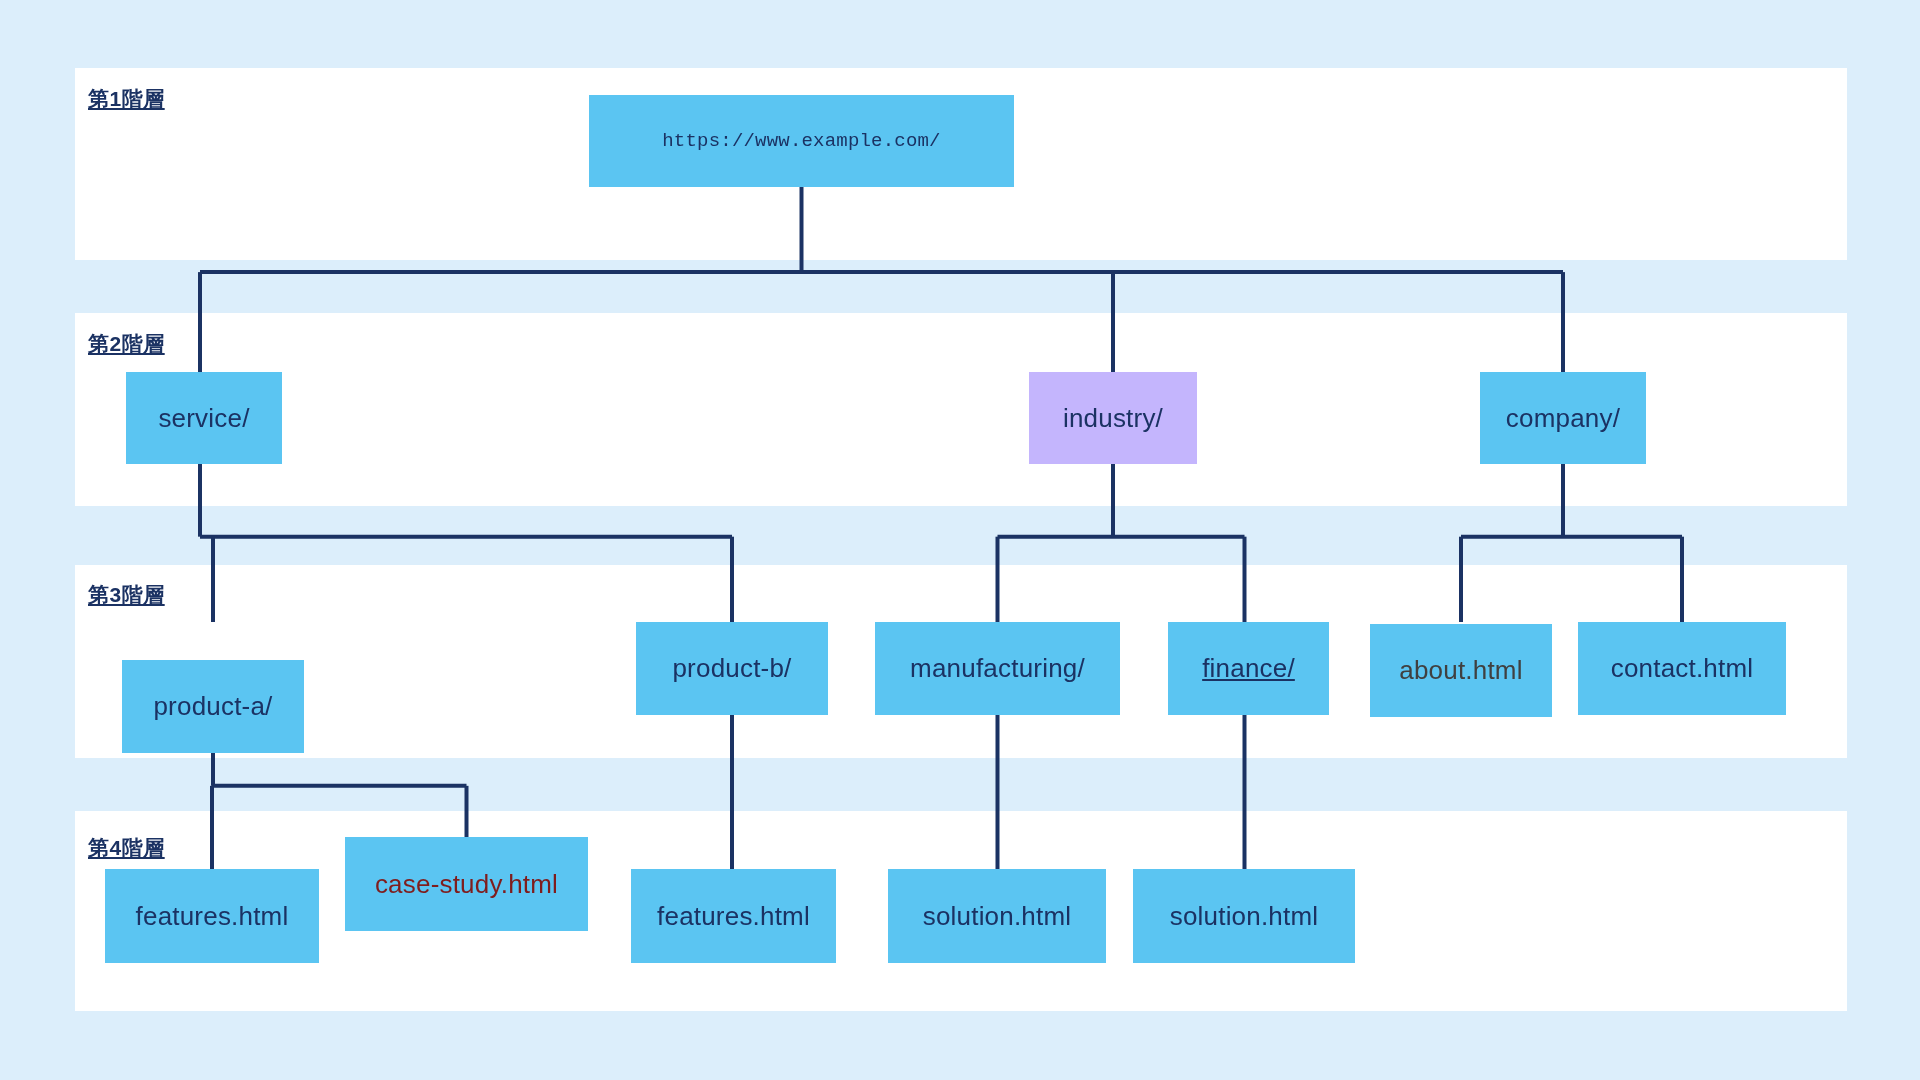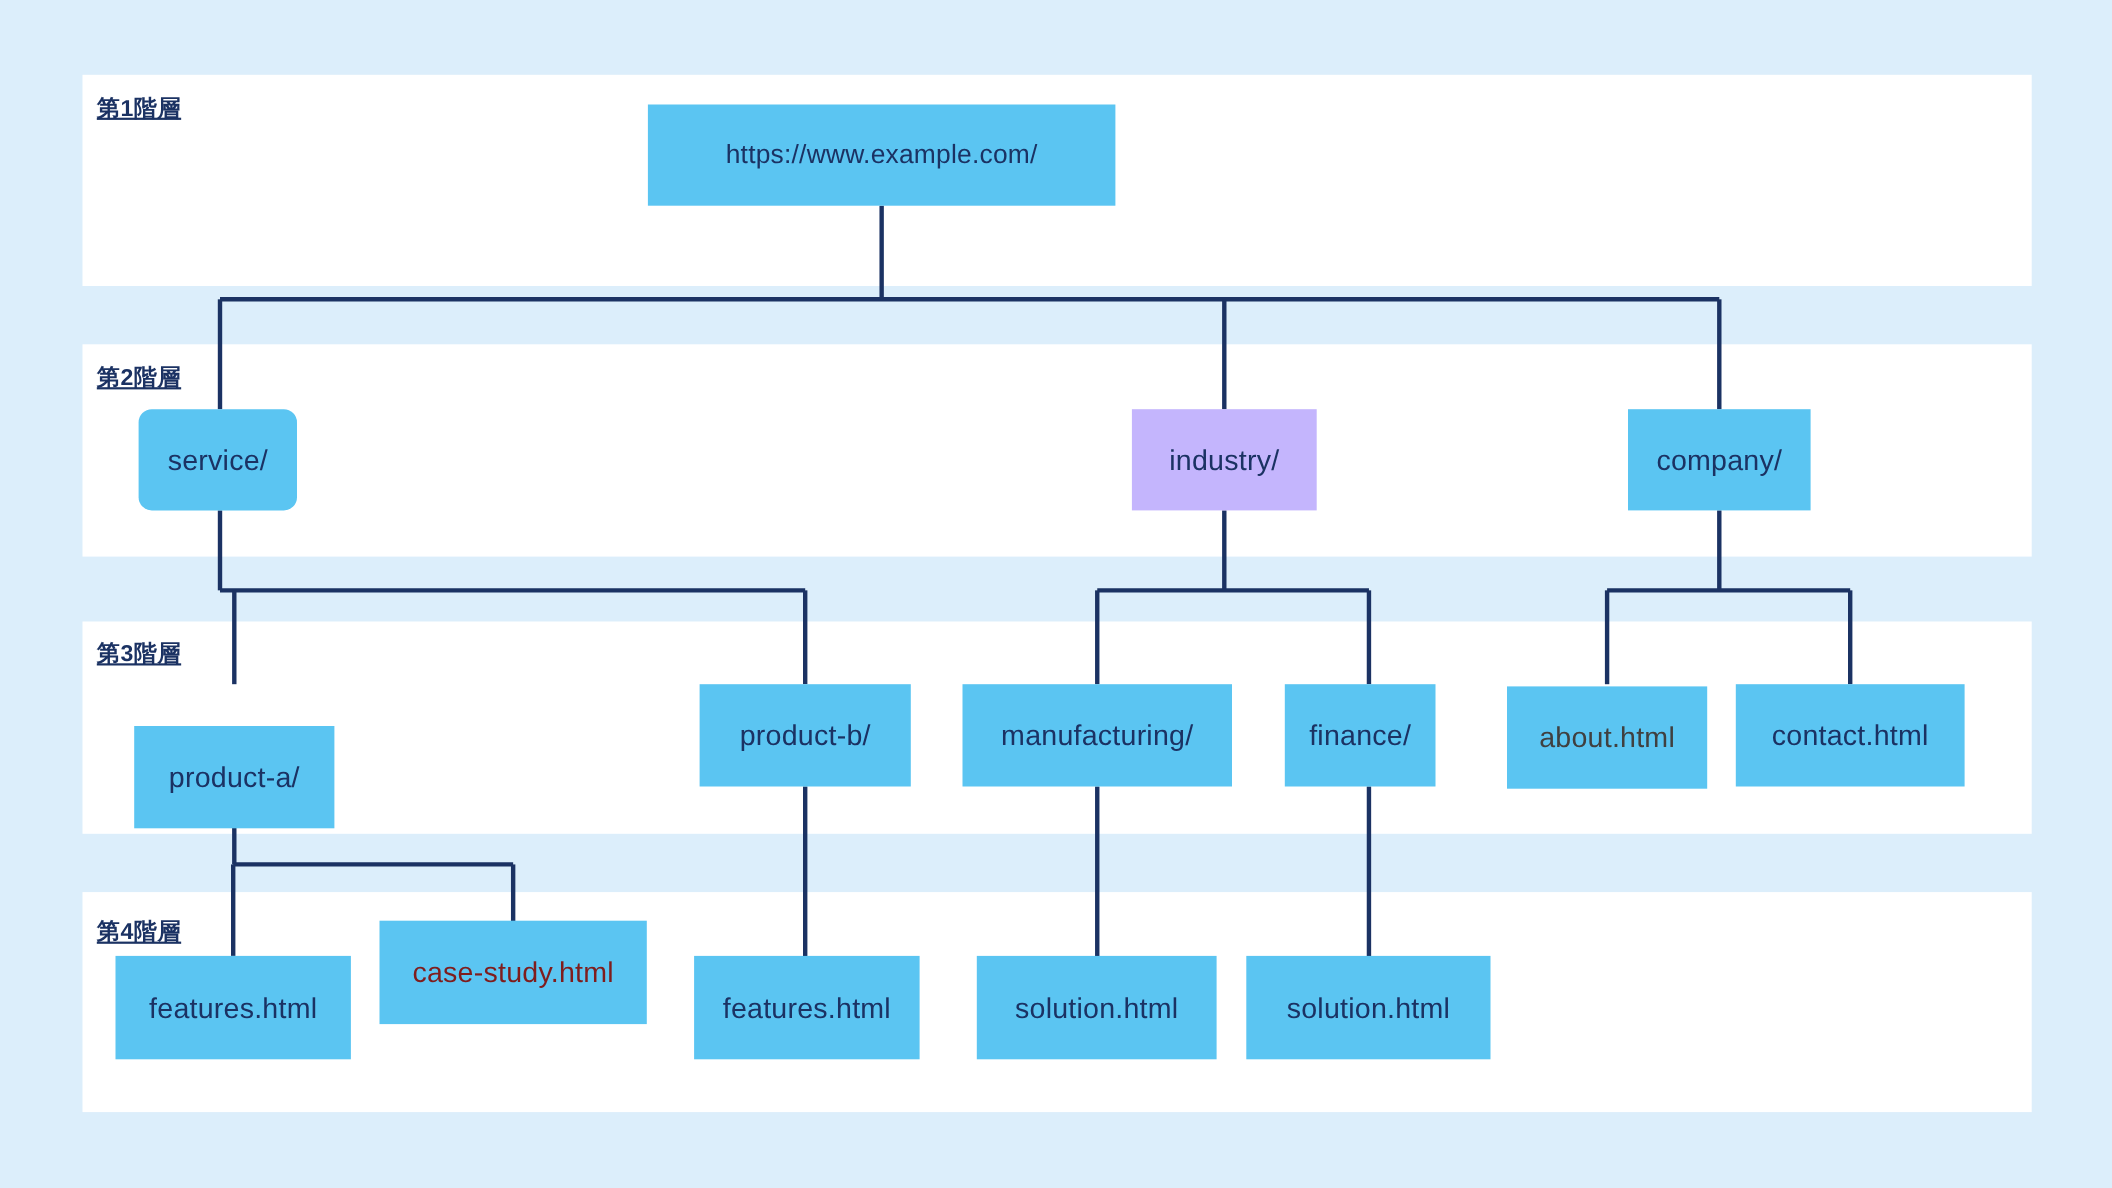--- a/index.html
+++ b/index.html
@@ -50,21 +50,21 @@
     color: #1B3263;
     display: flex;
     align-items: center;
     justify-content: center;
     font-size: 26px;
     font-weight: 400;
     letter-spacing: 0.2px;
     white-space: nowrap;
     box-sizing: border-box;
   }
-  .node.root { font-size: 24px; }
+  .node.root { font-size: 19px; font-family: Liberation Mono, monospace; }
 </style>
 </head>
 <body>
 
 <div id="stage">
 
   <div class="band" style="top:68px;  height:192px;"></div>
   <div class="band" style="top:313px; height:193px;"></div>
   <div class="band" style="top:565px; height:193px;"></div>
   <div class="band" style="top:811px; height:200px;"></div>
@@ -98,39 +98,39 @@
       <path d="M 466.5 785.84 L 466.5 869" stroke="#1B3263" stroke-width="4" fill="none" stroke-linecap="butt"></path>
       <path d="M 732 715 L 732 869" stroke="#1B3263" stroke-width="4" fill="none" stroke-linecap="butt"></path>
       <path d="M 997.5 715 L 997.5 869" stroke="#1B3263" stroke-width="4" fill="none" stroke-linecap="butt"></path>
       <path d="M 1244.5 715 L 1244.5 869" stroke="#1B3263" stroke-width="4" fill="none" stroke-linecap="butt"></path>
     </svg>
 
   <div id="node-layer">
       <div class="node root" style="left: 589px; top: 95px; width: 425px; height: 92px; background: rgb(91, 197, 242); color: rgb(27, 50, 99);">
         <span>https://www.example.com/</span>
       </div>
-      <div class="node" style="left: 126px; top: 372px; width: 144px; height: 92px; background: rgb(91, 197, 242); color: rgb(27, 50, 99); border-radius: 12px;">
+      <div class="node" style="left: 126px; top: 372px; width: 156px; height: 92px; background: rgb(91, 197, 242); color: rgb(27, 50, 99);">
         <span>service/</span>
       </div>
       <div class="node" style="left: 1029px; top: 372px; width: 168px; height: 92px; background: #c4b5fd; color: rgb(27, 50, 99);">
         <span>industry/</span>
       </div>
       <div class="node" style="left: 1480px; top: 372px; width: 166px; height: 92px; background: rgb(91, 197, 242); color: rgb(27, 50, 99);">
         <span>company/</span>
       </div>
       <div class="node" style="left: 122px; top: 660px; width: 182px; height: 93px; background: rgb(91, 197, 242); color: rgb(27, 50, 99);">
         <span>product-a/</span>
       </div>
       <div class="node" style="left: 636px; top: 622px; width: 192px; height: 93px; background: rgb(91, 197, 242); color: rgb(27, 50, 99);">
         <span>product-b/</span>
       </div>
       <div class="node" style="left: 875px; top: 622px; width: 245px; height: 93px; background: rgb(91, 197, 242); color: rgb(27, 50, 99);">
         <span>manufacturing/</span>
       </div>
-      <div class="node" style="left: 1168px; top: 622px; width: 137px; height: 93px; background: rgb(91, 197, 242); color: rgb(27, 50, 99);">
+      <div class="node" style="left: 1168px; top: 622px; width: 161px; height: 93px; background: rgb(91, 197, 242); color: rgb(27, 50, 99); text-decoration: underline;">
         <span>finance/</span>
       </div>
       <div class="node" style="left: 1370px; top: 624px; width: 182px; height: 93px; background: rgb(91, 197, 242); color: #404040;">
         <span>about.html</span>
       </div>
       <div class="node" style="left: 1578px; top: 622px; width: 208px; height: 93px; background: rgb(91, 197, 242); color: rgb(27, 50, 99);">
         <span>contact.html</span>
       </div>
       <div class="node" style="left: 105px; top: 869px; width: 214px; height: 94px; background: rgb(91, 197, 242); color: rgb(27, 50, 99);">
         <span>features.html</span>

